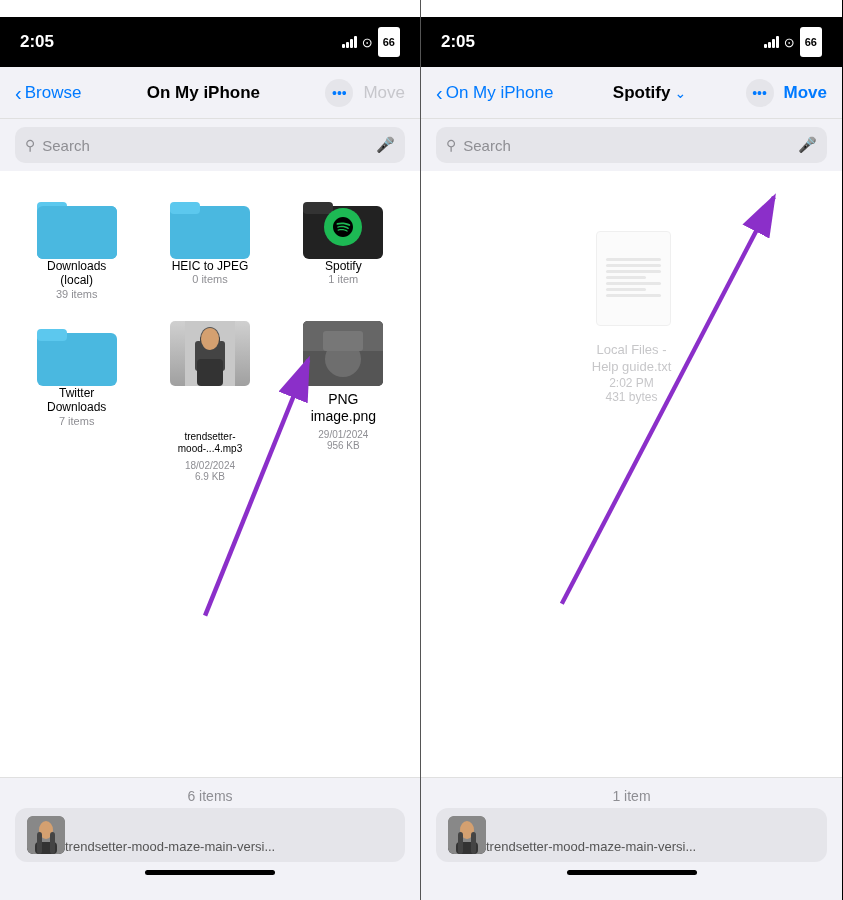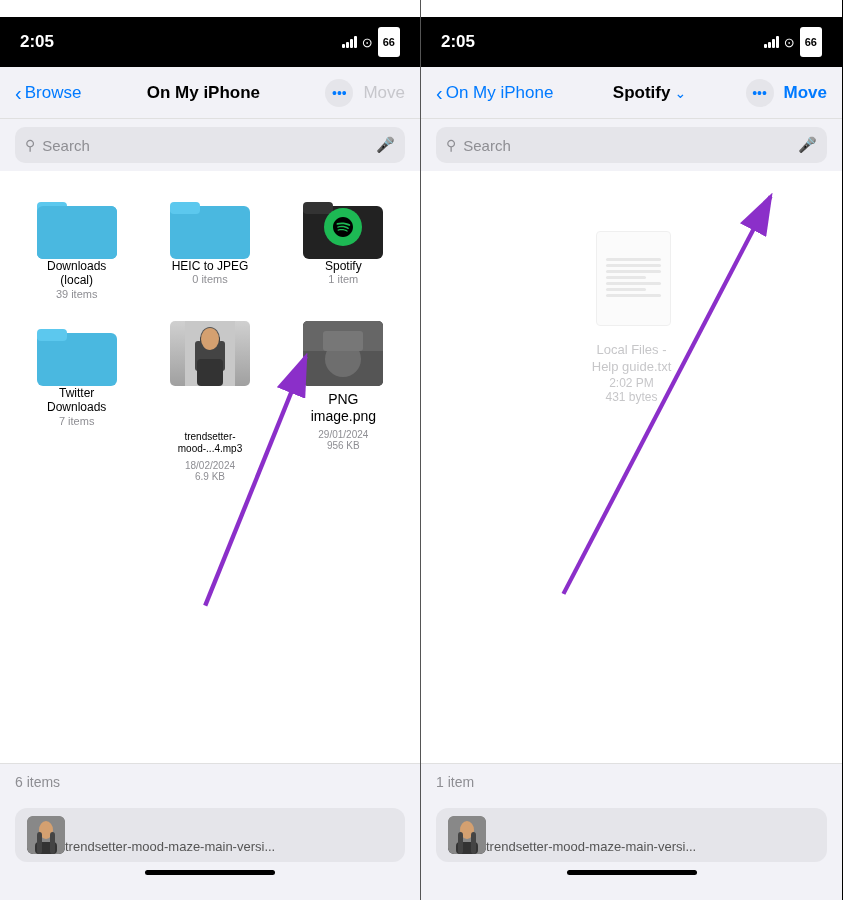--- a/index.html
+++ b/index.html
@@ -249,24 +249,24 @@
     }
 
     
     .bottom-bar {
       background: #f2f2f7;
       border-top: 1px solid #e0e0e0;
       padding: 10px 15px 25px;
       flex-shrink: 0;
     }
     .bottom-count {
-      text-align: left;
+      text-align: center;
       font-size: 14px;
       color: #8e8e93;
-      margin-bottom: 18px;
+      margin-bottom: 4px;
     }
     .bottom-player {
       background: #e5e5ea;
       border-radius: 12px;
       padding: 8px 12px;
       display: flex;
       align-items: flex-end;
     }
     .player-thumb {
       width: 38px;

